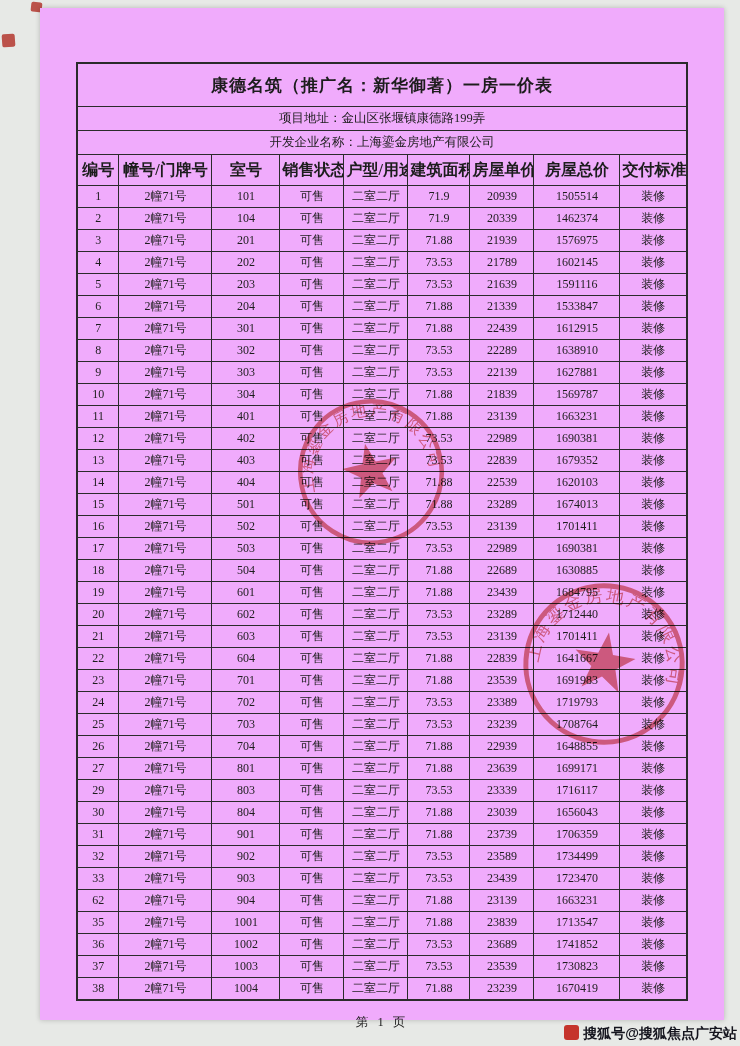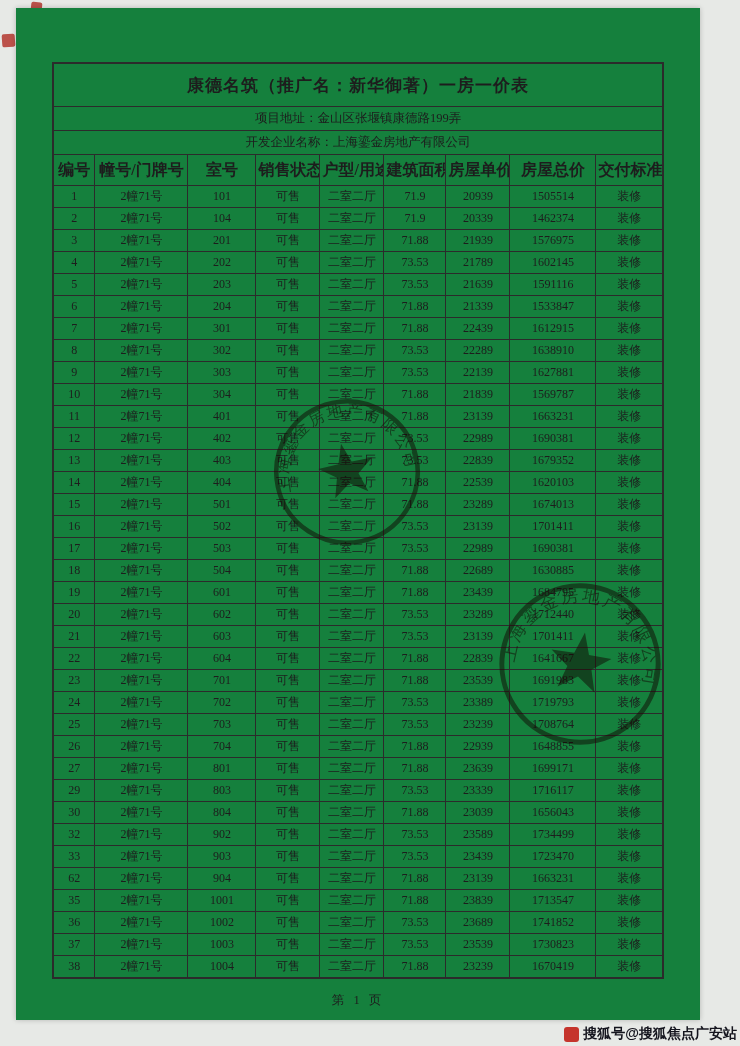--- a/index.html
+++ b/index.html
@@ -12,25 +12,25 @@
     font-family: "Liberation Serif", "DejaVu Serif", serif;
     color: #1d1d1d;
   }
   .canvas {
     position: relative;
     width: 740px;
     height: 1046px;
   }
   .sheet {
     position: absolute;
-    left: 16px;
+    left: 40px;
     top: 8px;
     width: 684px;
     height: 1012px;
-    background: #15803d;
+    background: #f0abfc;
     box-shadow: 0 0 5px rgba(0,0,0,0.22);
   }
   .red-mark {
     position: absolute;
     background: #b3372e;
     border-radius: 2px;
     opacity: 0.85;
   }
   .mark1 { left: 31px; top: 2px; width: 11px; height: 10px; transform: rotate(6deg); }
   .mark2 { left: 2px; top: 34px; width: 13px; height: 13px; transform: rotate(-4deg); }
@@ -84,21 +84,20 @@
     opacity: 0.62;
   }
   .stamp1 { left: 255px; top: 388px; width: 152px; height: 152px; transform: rotate(-12deg); }
   .stamp2 { left: 480px; top: 572px; width: 168px; height: 168px; transform: rotate(9deg); }
 
   .watermark {
     position: absolute;
     right: 3px;
     bottom: 3px;
     display: flex;
-    align-items: center;
     gap: 4px;
     font-family: "Liberation Sans", "DejaVu Sans", sans-serif;
     font-size: 14px;
     font-weight: bold;
     color: #14141d;
   }
   .wm-icon {
     display: inline-block;
     width: 15px;
     height: 15px;
@@ -464,20 +463,31 @@
             <td>2幢71号</td>
             <td>804</td>
             <td>可售</td>
             <td>二室二厅</td>
             <td>71.88</td>
             <td>23039</td>
             <td>1656043</td>
             <td>装修</td>
           </tr>
           <tr>
+            <td>31</td>
+            <td>2幢71号</td>
+            <td>901</td>
+            <td>可售</td>
+            <td>二室二厅</td>
+            <td>71.88</td>
+            <td>23739</td>
+            <td>1706359</td>
+            <td>装修</td>
+          </tr>
+          <tr>
             <td>32</td>
             <td>2幢71号</td>
             <td>902</td>
             <td>可售</td>
             <td>二室二厅</td>
             <td>73.53</td>
             <td>23589</td>
             <td>1734499</td>
             <td>装修</td>
           </tr>

